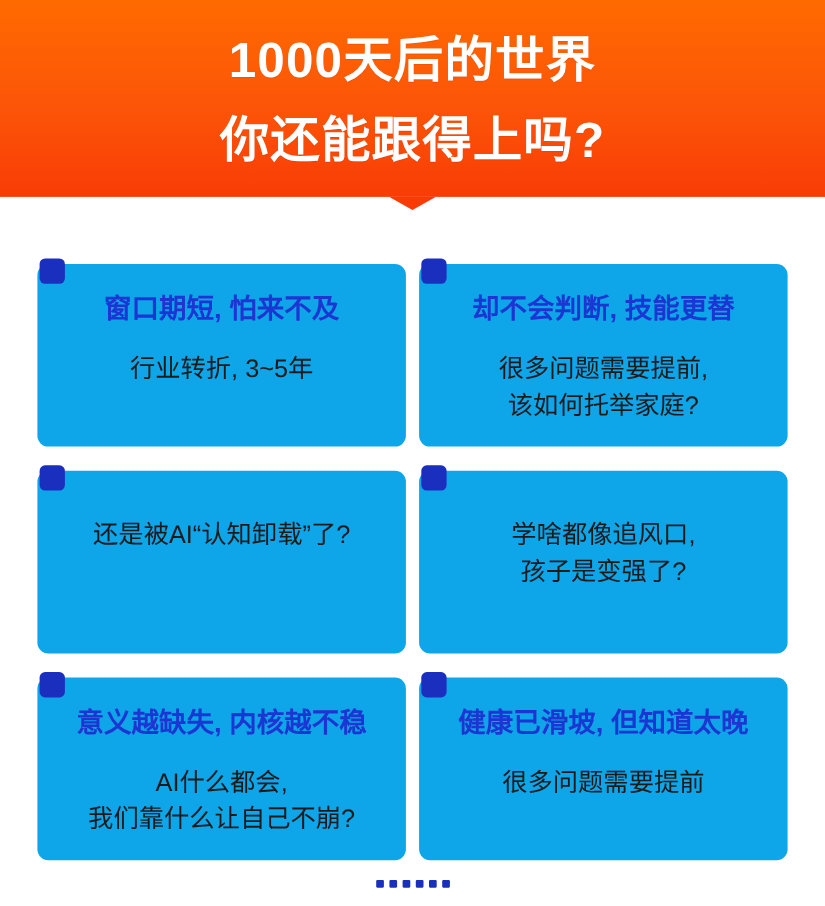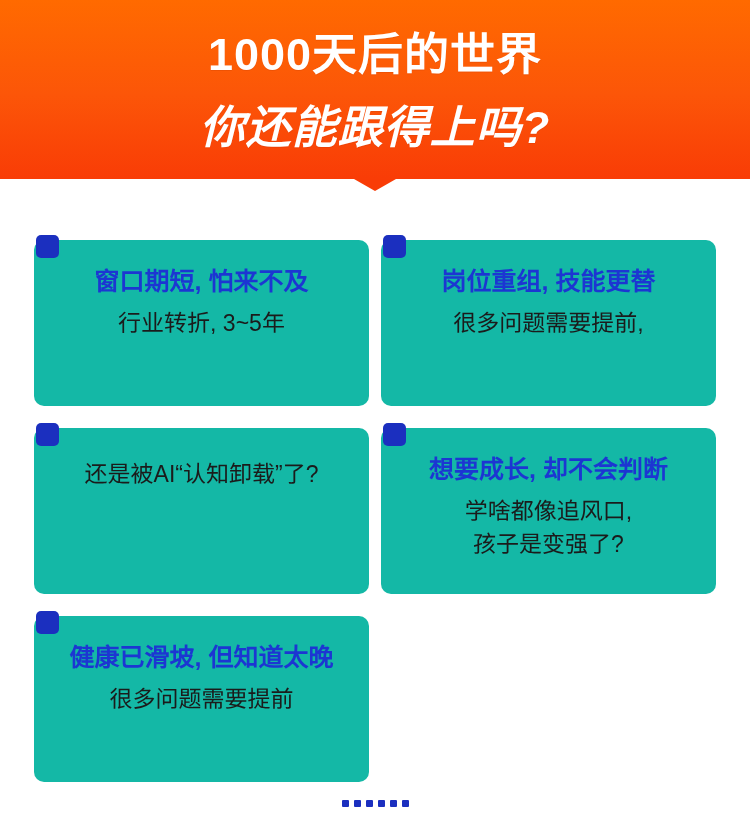--- a/index.html
+++ b/index.html
@@ -33,21 +33,20 @@
     color: #FFFFFF;
     font-weight: 800;
     font-size: 45px;
     letter-spacing: 1px;
     line-height: 1.16;
     white-space: nowrap;
     text-shadow: 0 1px 0 rgba(180,50,0,0.18);
   }
   .hero-line.l2 {
     margin-top: 20px;
-    font-style: italic;
   }
   .hero-notch {
     position: absolute;
     left: 50%;
     top: 179px;
     transform: translateX(-50%);
     width: 0;
     height: 0;
     border-left: 21px solid transparent;
     border-right: 21px solid transparent;
@@ -62,21 +61,21 @@
     width: 682px;
     display: grid;
     grid-template-columns: 335px 335px;
     grid-template-rows: 166px 166px 166px;
     column-gap: 12px;
     row-gap: 22px;
   }
 
   .card {
     position: relative;
-    background: #14b8a6;
+    background: #0ea5e9;
     border-radius: 10px;
     box-sizing: border-box;
     padding: 26px 10px 10px 10px;
     display: flex;
     flex-direction: column;
     align-items: center;
     justify-content: flex-start;
   }
 
   .card-badge {
@@ -99,21 +98,21 @@
     text-align: center;
     margin: 0 0 6px 0;
   }
 
   .card-body {
     color: #1B1B1B;
     font-weight: 400;
     font-size: 23px;
     line-height: 1.42;
     text-align: center;
-    margin: 4px;
+    margin: 16px;
   }
   .card-body .bl {
     display: block;
     white-space: nowrap;
   }
 
   
   .dots {
     position: absolute;
     left: 0;
@@ -144,42 +143,50 @@
   <section class="card">
     <span class="card-badge"></span>
     <h2 class="card-title">窗口期短, 怕来不及</h2>
     <p class="card-body">
       <span class="bl">行业转折, 3~5年</span>
     </p>
   </section>
 
   <section class="card">
     <span class="card-badge"></span>
-    <h2 class="card-title">岗位重组, 技能更替</h2>
+    <h2 class="card-title">却不会判断, 技能更替</h2>
     <p class="card-body">
       <span class="bl">很多问题需要提前,</span>
+      <span class="bl">该如何托举家庭?</span>
     </p>
   </section>
 
   <section class="card">
     <span class="card-badge"></span>
     <p class="card-body">
       <span class="bl">还是被AI“认知卸载”了?</span>
     </p>
   </section>
 
   <section class="card">
     <span class="card-badge"></span>
-    <h2 class="card-title">想要成长, 却不会判断</h2>
     <p class="card-body">
       <span class="bl">学啥都像追风口,</span>
       <span class="bl">孩子是变强了?</span>
     </p>
   </section>
 
+  <section class="card">
+    <span class="card-badge"></span>
+    <h2 class="card-title">意义越缺失, 内核越不稳</h2>
+    <p class="card-body">
+      <span class="bl">AI什么都会,</span>
+      <span class="bl">我们靠什么让自己不崩?</span>
+    </p>
+  </section>
 
   <section class="card">
     <span class="card-badge"></span>
     <h2 class="card-title">健康已滑坡, 但知道太晚</h2>
     <p class="card-body">
       <span class="bl">很多问题需要提前</span>
     </p>
   </section>
 
 </main>

